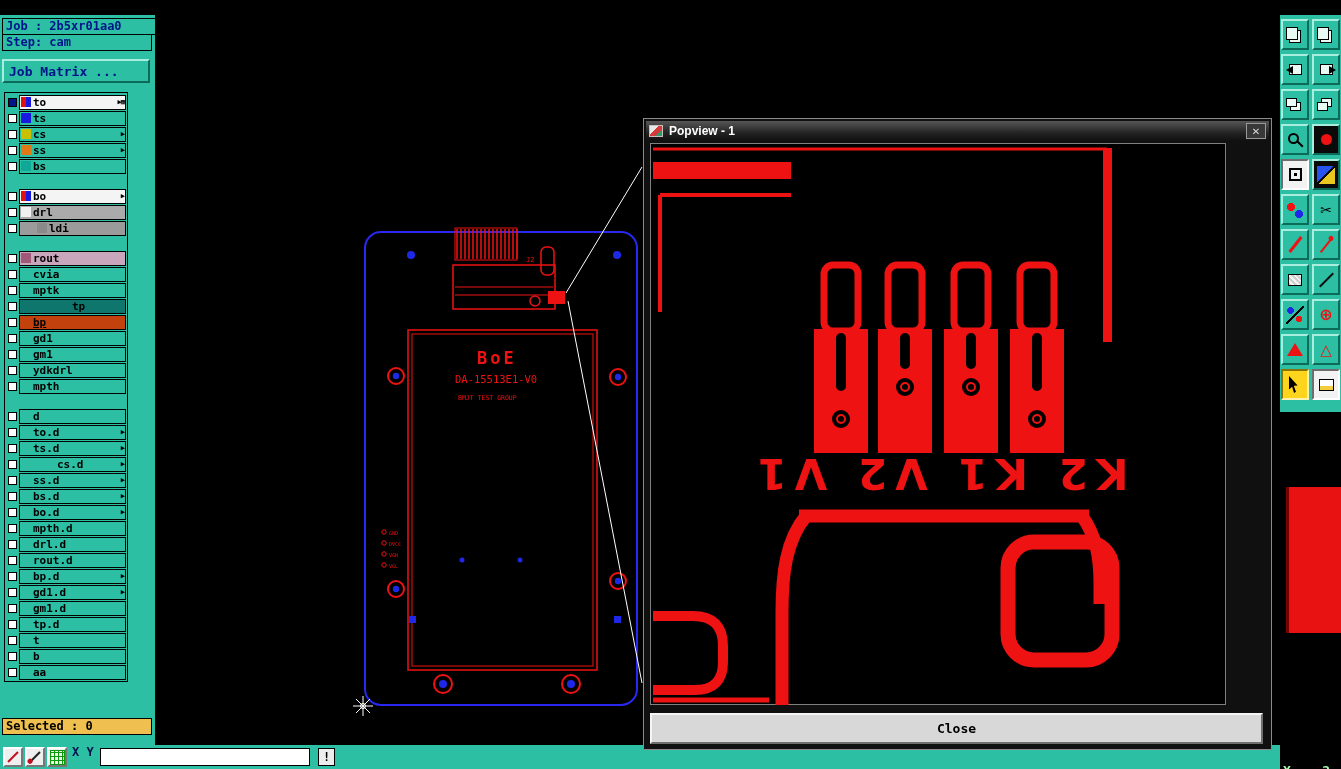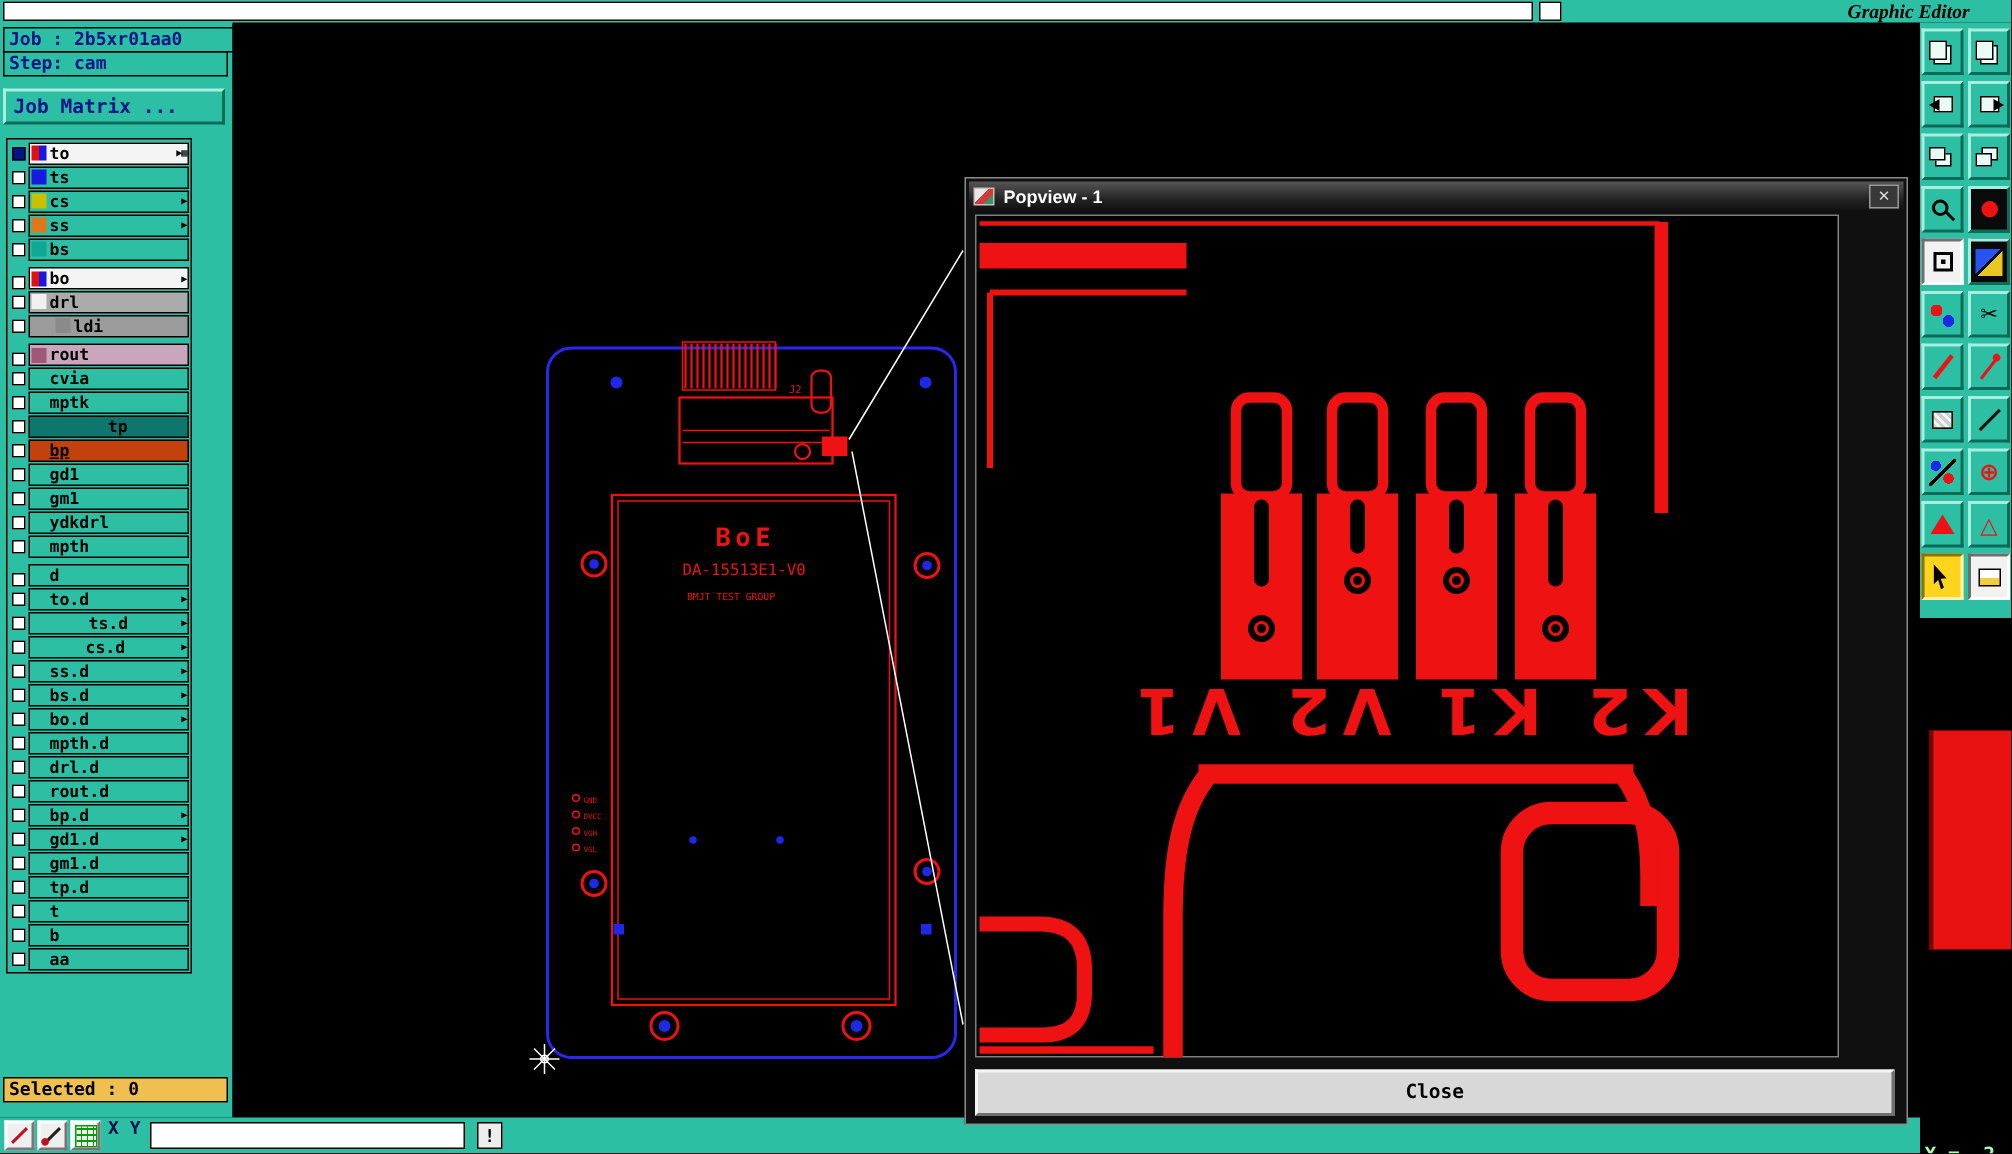--- a/index.html
+++ b/index.html
@@ -16,21 +16,21 @@
   .jobbox{position:absolute;left:2px;top:3px;width:159px;height:17px;border:1px solid #000;
           font:bold 12px "DejaVu Sans Mono",monospace;color:#001489;line-height:15px;padding-left:3px;}
   .stepbox{position:absolute;left:2px;top:19px;width:150px;height:17px;border:1px solid #000;
           font:bold 12px "DejaVu Sans Mono",monospace;color:#001489;line-height:15px;padding-left:3px;}
   .matrixbtn{position:absolute;left:2px;top:44px;width:148px;height:24px;background:var(--teal);
           border:2px solid;border-color:#A8EEDF #0C6A58 #0C6A58 #A8EEDF;
           font:bold 13px "DejaVu Sans Mono",monospace;color:#001489;text-align:left;padding-left:5px;}
   .layerlist{position:absolute;left:4px;top:77px;width:124px;background:var(--teal);
           border:1px solid #000;padding:1px;}
   .lrow{display:flex;align-items:center;height:16px;}
-  .lrow.gap{margin-top:3px;align-items:flex-end;}
+  .lrow.gap{margin-top:14px;}
   .lcheck{width:9px;height:9px;border:1px solid #000;background:#fff;margin:0 1px 0 2px;flex:none;}
   .lcheck.checked{background:#001489;}
   .lmain{flex:1;display:flex;align-items:center;height:15px;border:1px solid #000;margin-left:1px;min-width:0;}
   .lchip{width:10px;height:10px;margin:0 2px 0 1px;flex:none;}
   .lname{flex:1;font:bold 11px "DejaVu Sans Mono",monospace;color:#000;line-height:1;}
   .lflags{font-size:7px;color:#000;margin-right:1px;letter-spacing:-1px;white-space:nowrap;}
   .selbar{position:absolute;left:2px;top:703px;width:150px;height:17px;background:var(--selbg);
           border:1px solid #000;font:bold 12px "DejaVu Sans Mono",monospace;color:#000;
           line-height:15px;padding-left:3px;}
   
@@ -133,25 +133,20 @@
   
   .rstroke{stroke:#EE1212;fill:none;}
   .rfill{fill:#EE1212;}
   .bfill{fill:#2028E8;}
 </style>
 </head>
 <body>
 
 <div id="root">
 
-  <div class="topbar">
-    <div class="cmdbar"></div>
-    <div class="cmdbox"></div>
-    <div class="apptitle">Graphic Editor</div>
-  </div>
 
   <div class="leftpanel">
     <div class="jobbox">Job : 2b5xr01aa0</div>
     <div class="stepbox">Step: cam</div>
     <button class="matrixbtn">Job Matrix ...</button>
     <div class="layerlist" id="layer-list">
         <div class="lrow">
     <span class="lcheck checked"></span>
     <span class="lmain" style="background: rgb(244, 244, 244);">
       <span class="lchip" style="background: linear-gradient(90deg, rgb(224, 16, 16) 50%, rgb(24, 24, 224) 50%);"></span>
@@ -298,21 +293,21 @@
         <div class="lrow">
     <span class="lcheck"></span>
     <span class="lmain" style="background: rgb(44, 191, 164);">
       <span class="lchip" style="visibility: hidden;"></span>
       <span class="lname">to.d</span>
       <span class="lflags">▶</span>
     </span>
   </div>
         <div class="lrow">
     <span class="lcheck"></span>
-    <span class="lmain" style="background: rgb(44, 191, 164); padding-left: 26px;">
+    <span class="lmain" style="background: rgb(44, 191, 164);">
       <span class="lchip" style="visibility: hidden;"></span>
       <span class="lname">ts.d</span>
       <span class="lflags">▶</span>
     </span>
   </div>
         <div class="lrow">
     <span class="lcheck"></span>
     <span class="lmain" style="background: rgb(44, 191, 164); gap: 24px;">
       <span class="lchip" style="visibility: hidden;"></span>
       <span class="lname">cs.d</span>

